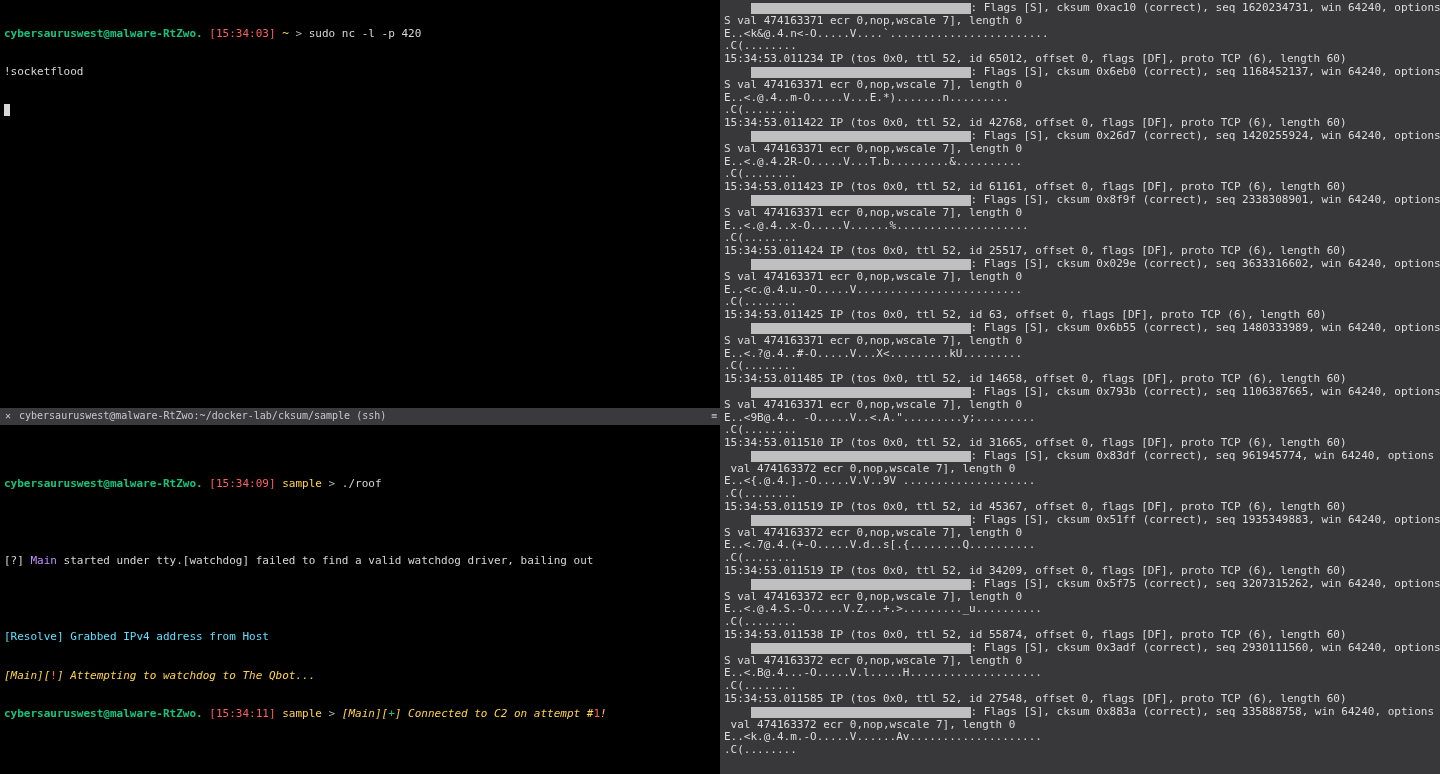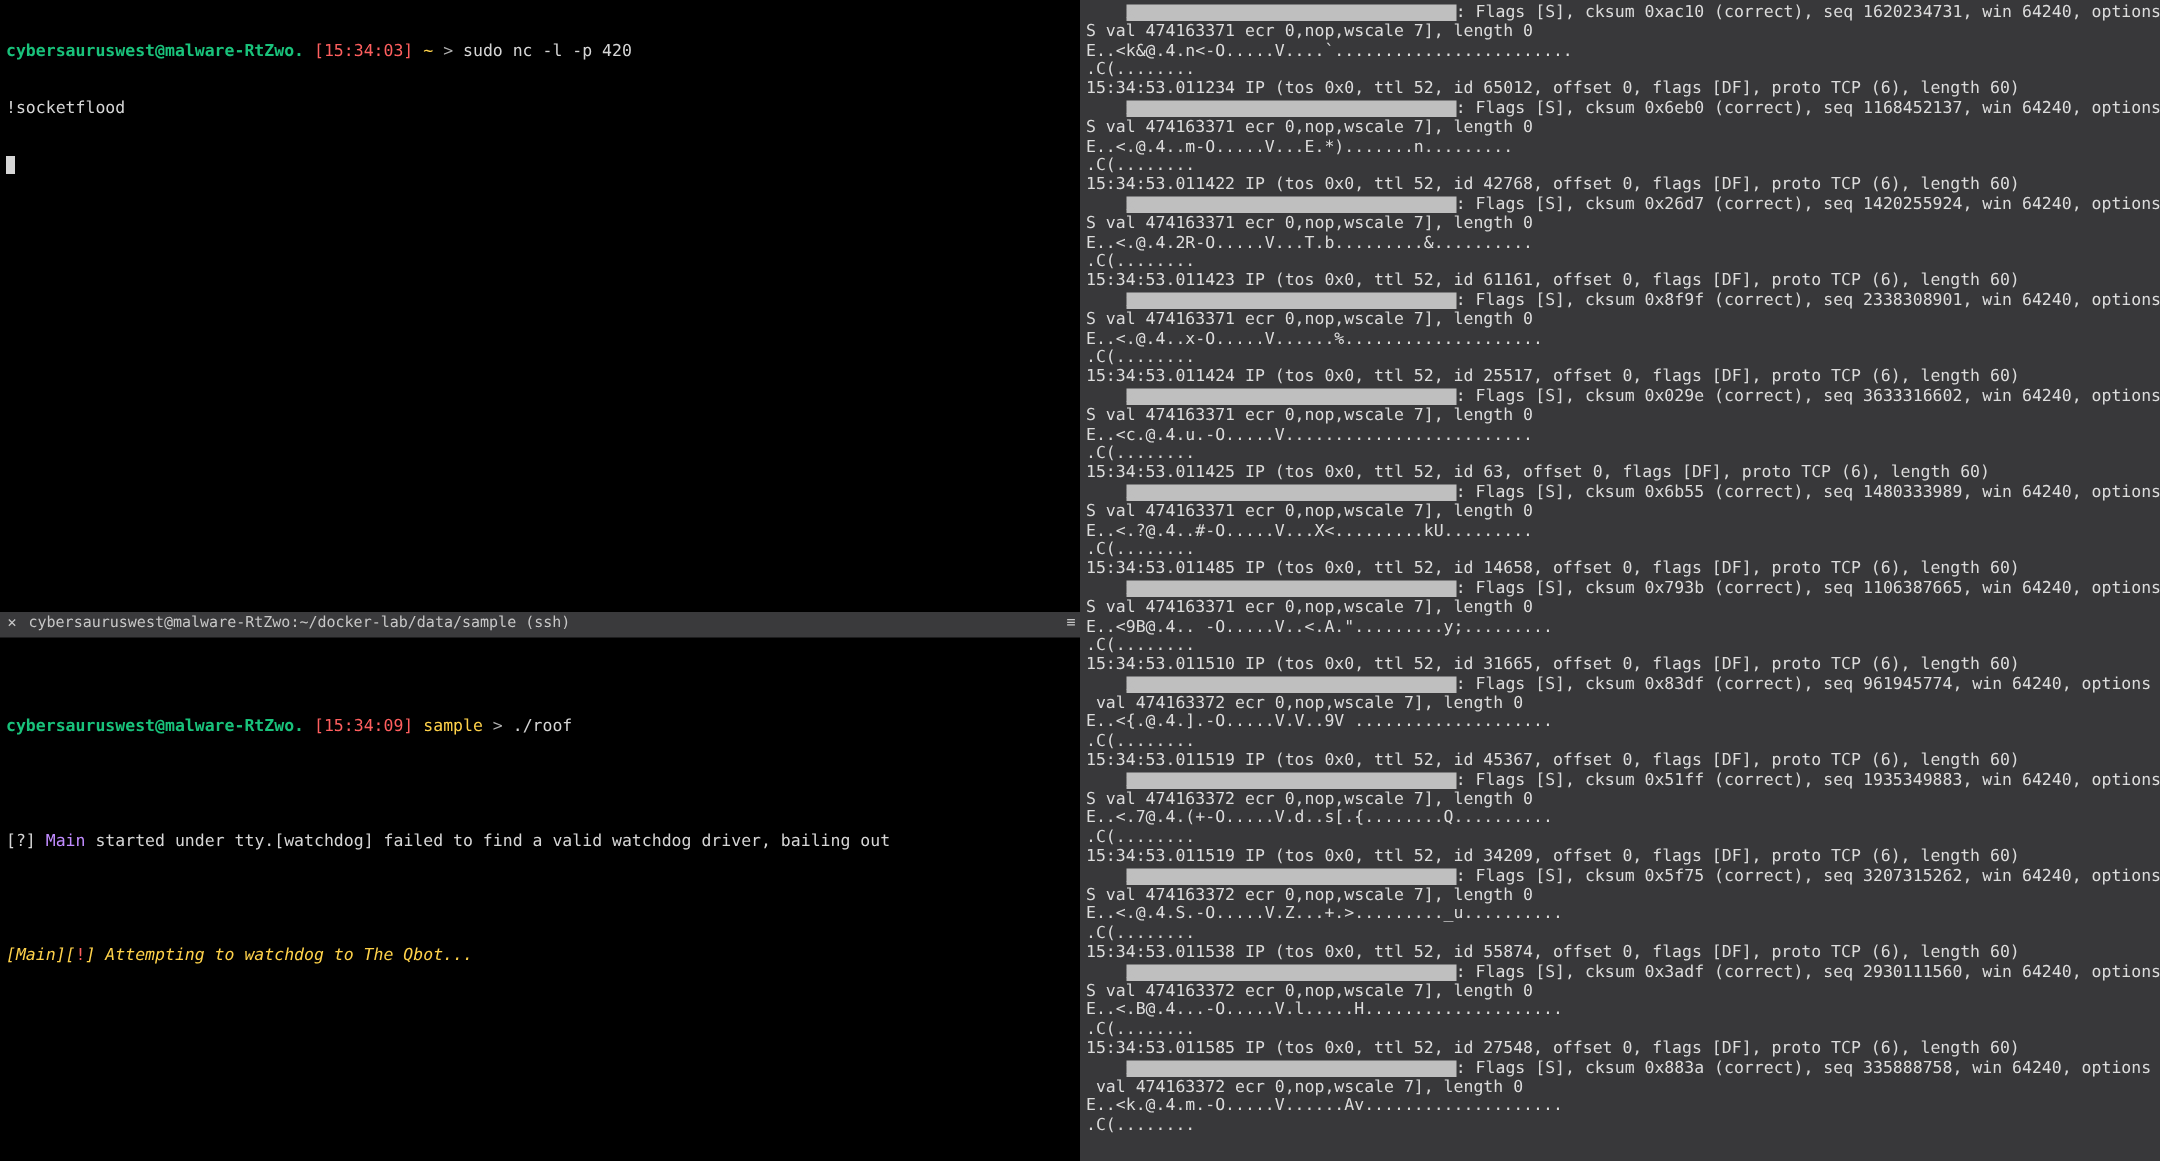--- a/index.html
+++ b/index.html
@@ -76,29 +76,31 @@
     <span class="line"><span class="user">cybersauruswest@malware-RtZwo.</span> <span class="time">[15:34:03]</span> <span class="path">~</span> <span class="gray">&gt;</span> <span>sudo nc -l -p 420</span></span>
     <span class="line">!socketflood</span>
     <span class="line"><span class="cursor"></span></span>
   </div>
 
   <div class="pane right" id="right-pane"><span class="line">    <span class="redacted" style="width: 220px;">x</span>: Flags [S], cksum 0xac10 (correct), seq 1620234731, win 64240, options [mss 1460,sackOK,T</span><span class="line">S val 474163371 ecr 0,nop,wscale 7], length 0</span><span class="line">E..&lt;k&amp;@.4.n&lt;-O.....V....`........................</span><span class="line">.C(........</span><span class="line">15:34:53.011234 IP (tos 0x0, ttl 52, id 65012, offset 0, flags [DF], proto TCP (6), length 60)</span><span class="line">    <span class="redacted" style="width: 220px;">x</span>: Flags [S], cksum 0x6eb0 (correct), seq 1168452137, win 64240, options [mss 1460,sackOK,T</span><span class="line">S val 474163371 ecr 0,nop,wscale 7], length 0</span><span class="line">E..&lt;.@.4..m-O.....V...E.*).......n.........</span><span class="line">.C(........</span><span class="line">15:34:53.011422 IP (tos 0x0, ttl 52, id 42768, offset 0, flags [DF], proto TCP (6), length 60)</span><span class="line">    <span class="redacted" style="width: 220px;">x</span>: Flags [S], cksum 0x26d7 (correct), seq 1420255924, win 64240, options [mss 1460,sackOK,T</span><span class="line">S val 474163371 ecr 0,nop,wscale 7], length 0</span><span class="line">E..&lt;.@.4.2R-O.....V...T.b.........&amp;..........</span><span class="line">.C(........</span><span class="line">15:34:53.011423 IP (tos 0x0, ttl 52, id 61161, offset 0, flags [DF], proto TCP (6), length 60)</span><span class="line">    <span class="redacted" style="width: 220px;">x</span>: Flags [S], cksum 0x8f9f (correct), seq 2338308901, win 64240, options [mss 1460,sackOK,T</span><span class="line">S val 474163371 ecr 0,nop,wscale 7], length 0</span><span class="line">E..&lt;.@.4..x-O.....V......%....................</span><span class="line">.C(........</span><span class="line">15:34:53.011424 IP (tos 0x0, ttl 52, id 25517, offset 0, flags [DF], proto TCP (6), length 60)</span><span class="line">    <span class="redacted" style="width: 220px;">x</span>: Flags [S], cksum 0x029e (correct), seq 3633316602, win 64240, options [mss 1460,sackOK,T</span><span class="line">S val 474163371 ecr 0,nop,wscale 7], length 0</span><span class="line">E..&lt;c.@.4.u.-O.....V.........................</span><span class="line">.C(........</span><span class="line">15:34:53.011425 IP (tos 0x0, ttl 52, id 63, offset 0, flags [DF], proto TCP (6), length 60)</span><span class="line">    <span class="redacted" style="width: 220px;">x</span>: Flags [S], cksum 0x6b55 (correct), seq 1480333989, win 64240, options [mss 1460,sackOK,T</span><span class="line">S val 474163371 ecr 0,nop,wscale 7], length 0</span><span class="line">E..&lt;.?@.4..#-O.....V...X&lt;.........kU.........</span><span class="line">.C(........</span><span class="line">15:34:53.011485 IP (tos 0x0, ttl 52, id 14658, offset 0, flags [DF], proto TCP (6), length 60)</span><span class="line">    <span class="redacted" style="width: 220px;">x</span>: Flags [S], cksum 0x793b (correct), seq 1106387665, win 64240, options [mss 1460,sackOK,T</span><span class="line">S val 474163371 ecr 0,nop,wscale 7], length 0</span><span class="line">E..&lt;9B@.4.. -O.....V..&lt;.A.".........y;.........</span><span class="line">.C(........</span><span class="line">15:34:53.011510 IP (tos 0x0, ttl 52, id 31665, offset 0, flags [DF], proto TCP (6), length 60)</span><span class="line">    <span class="redacted" style="width: 220px;">x</span>: Flags [S], cksum 0x83df (correct), seq 961945774, win 64240, options [mss 1460,sackOK,TS</span><span class="line"> val 474163372 ecr 0,nop,wscale 7], length 0</span><span class="line">E..&lt;{.@.4.].-O.....V.V..9V ....................</span><span class="line">.C(........</span><span class="line">15:34:53.011519 IP (tos 0x0, ttl 52, id 45367, offset 0, flags [DF], proto TCP (6), length 60)</span><span class="line">    <span class="redacted" style="width: 220px;">x</span>: Flags [S], cksum 0x51ff (correct), seq 1935349883, win 64240, options [mss 1460,sackOK,T</span><span class="line">S val 474163372 ecr 0,nop,wscale 7], length 0</span><span class="line">E..&lt;.7@.4.(+-O.....V.d..s[.{........Q..........</span><span class="line">.C(........</span><span class="line">15:34:53.011519 IP (tos 0x0, ttl 52, id 34209, offset 0, flags [DF], proto TCP (6), length 60)</span><span class="line">    <span class="redacted" style="width: 220px;">x</span>: Flags [S], cksum 0x5f75 (correct), seq 3207315262, win 64240, options [mss 1460,sackOK,T</span><span class="line">S val 474163372 ecr 0,nop,wscale 7], length 0</span><span class="line">E..&lt;.@.4.S.-O.....V.Z...+.&gt;........._u..........</span><span class="line">.C(........</span><span class="line">15:34:53.011538 IP (tos 0x0, ttl 52, id 55874, offset 0, flags [DF], proto TCP (6), length 60)</span><span class="line">    <span class="redacted" style="width: 220px;">x</span>: Flags [S], cksum 0x3adf (correct), seq 2930111560, win 64240, options [mss 1460,sackOK,T</span><span class="line">S val 474163372 ecr 0,nop,wscale 7], length 0</span><span class="line">E..&lt;.B@.4...-O.....V.l.....H....................</span><span class="line">.C(........</span><span class="line">15:34:53.011585 IP (tos 0x0, ttl 52, id 27548, offset 0, flags [DF], proto TCP (6), length 60)</span><span class="line">    <span class="redacted" style="width: 220px;">x</span>: Flags [S], cksum 0x883a (correct), seq 335888758, win 64240, options [mss 1460,sackOK,TS</span><span class="line"> val 474163372 ecr 0,nop,wscale 7], length 0</span><span class="line">E..&lt;k.@.4.m.-O.....V......Av....................</span><span class="line">.C(........</span></div>
 
   <div class="pane bottom-left" style="padding:0">
     <div class="tabbar">
       <span class="x">✕</span>
-      <span class="title">cybersauruswest@malware-RtZwo:~/docker-lab/data/sample (ssh)</span>
+      <span class="title">cybersauruswest@malware-RtZwo:~/docker-lab/cksum/sample (ssh)</span>
       <span class="dash">≡</span>
     </div>
     <div style="padding:2px 4px 4px 4px">
       <span class="line"><span class="user">cybersauruswest@malware-RtZwo.</span> <span class="time">[15:34:09]</span> <span class="path">sample</span> <span class="gray">&gt;</span> <span>./roof</span></span>
       <span class="line">&nbsp;</span>
       <span class="line"><span>[?] </span><span class="purple">Main</span><span> started under tty.[watchdog] failed to find a valid watchdog driver, bailing out</span></span>
       <span class="line">&nbsp;</span>
+      <span class="line"><span class="cyan">[Resolve] Grabbed IPv4 address from Host</span></span>
       <span class="line"><span class="yellow">[Main][</span><span class="time">!</span><span class="yellow">] Attempting to watchdog to The Qbot...</span></span>
+      <span class="line"><span class="user">cybersauruswest@malware-RtZwo.</span> <span class="time">[15:34:11]</span> <span class="path">sample</span> <span class="gray">&gt;</span> <span class="yellow">[Main][</span><span class="green">+</span><span class="yellow">] Connected to C2 on attempt #</span><span class="time">1</span><span class="yellow">!</span></span>
       
       
       
       
       
       
       
     </div>
   </div>
 

